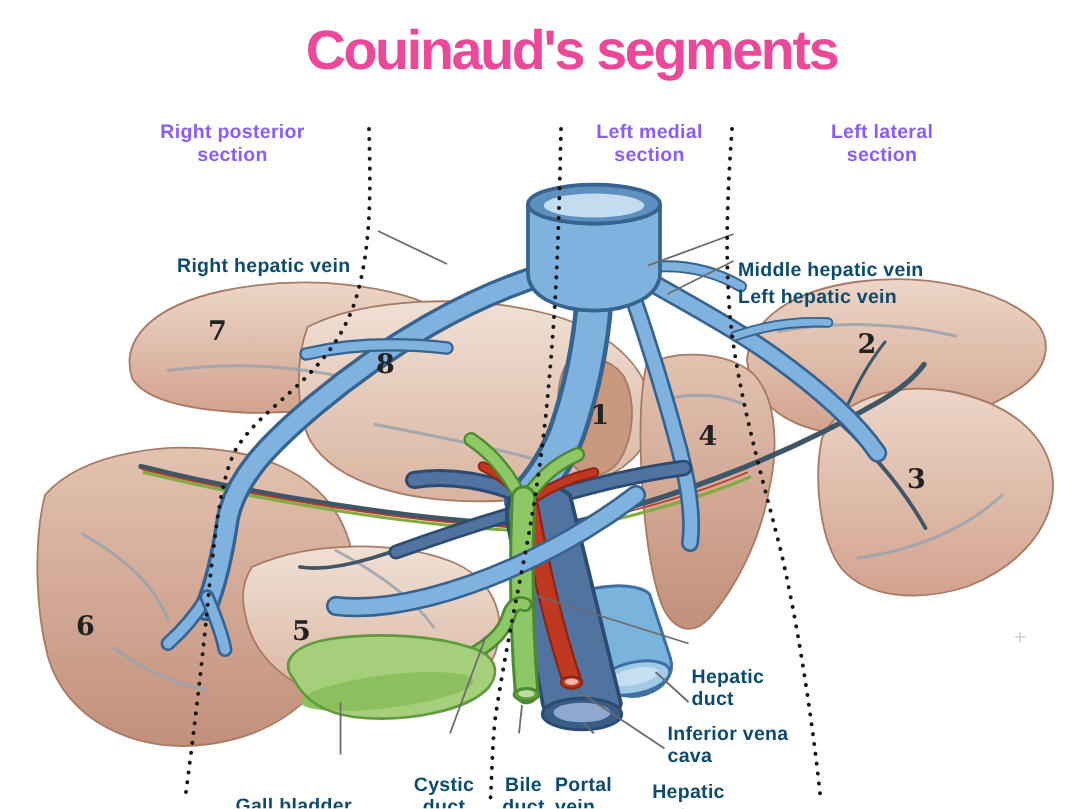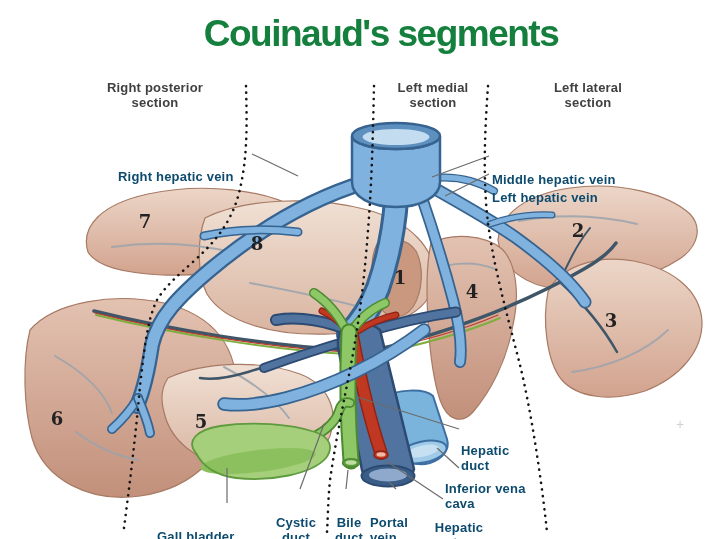--- a/index.html
+++ b/index.html
@@ -1,22 +1,22 @@
 <!DOCTYPE html>
 <html><head>
 <meta charset="utf-8">
 <style>
   html,body{margin:0;padding:0;background:#fff;}
   .stage{position:relative;width:720px;height:539px;background:#ffffff;overflow:hidden;
          font-family:"Liberation Sans",sans-serif;}
   .stage svg{position:absolute;left:0;top:0;}
   .title{position:absolute;top:13px;left:0;right:0;text-align:center;padding-left:42px;
-         font-weight:bold;font-size:37px;letter-spacing:-1.5px;color:#15803d;}
+         font-weight:bold;font-size:37px;letter-spacing:-1.5px;color:#ec4899;}
   .sec{position:absolute;top:80px;font-weight:bold;font-size:13px;line-height:1.18;
-       text-align:center;color:#404040;letter-spacing:.2px;}
+       text-align:center;color:#8b5cf6;letter-spacing:.2px;}
   #sec-rp{left:93px;width:124px;}
   #sec-ra{left:253px;width:124px;}
   #sec-lm{left:375px;width:116px;}
   #sec-ll{left:530px;width:116px;}
   .lbl{position:absolute;font-weight:bold;font-size:13px;line-height:1.12;color:#0c4a6e;
        letter-spacing:.2px;margin-top:26px;}
   #lbl-rhv{left:118px;top:144px;}
   #lbl-mhv{left:492px;top:147px;}
   #lbl-lhv{left:492px;top:165px;}
   #lbl-hd {left:461px;top:418px;width:60px;}

